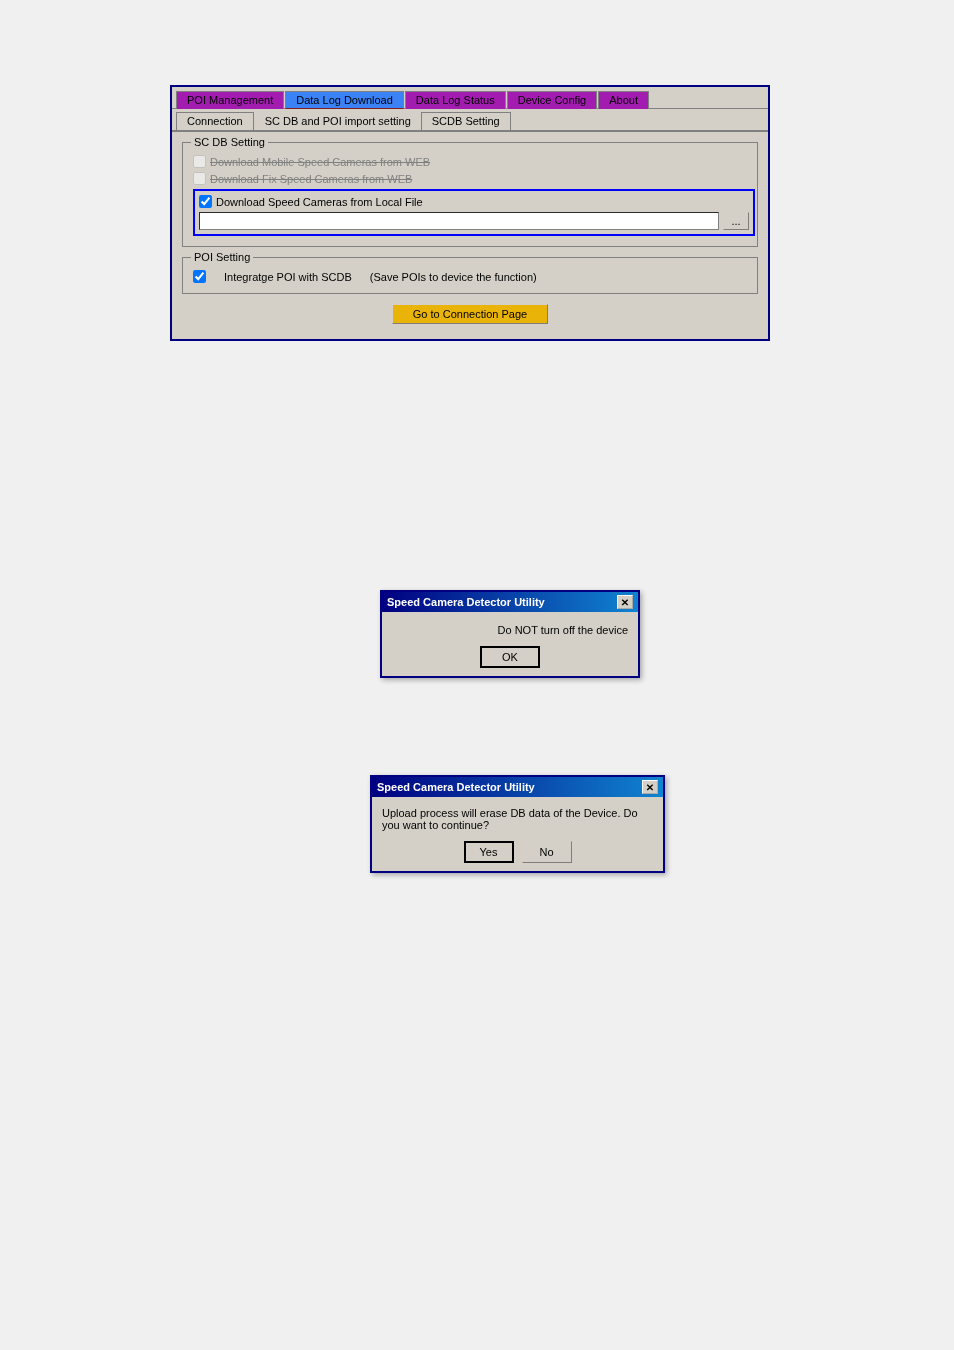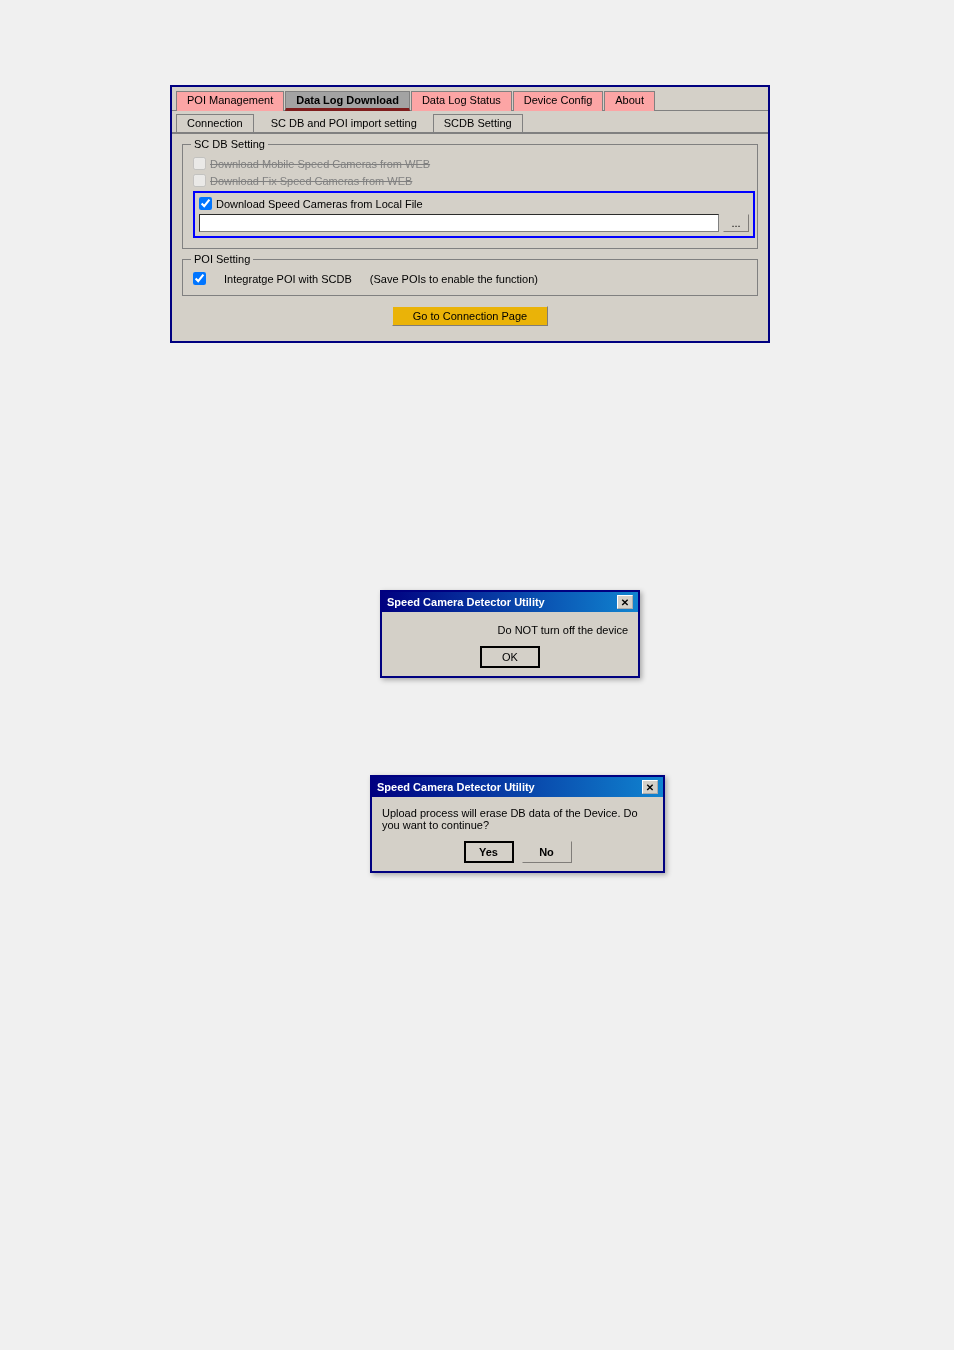--- a/index.html
+++ b/index.html
@@ -29,42 +29,42 @@
       border-bottom: 1px solid #808080;
       padding-top: 3px;
       padding-left: 4px;
       gap: 0;
     }
 
     .tab {
       padding: 2px 10px;
       border: 1px solid #808080;
       border-bottom: none;
-      background: #fca5a5;
+      background: #a21caf;
       cursor: pointer;
       font-size: 11px;
       margin-right: 1px;
       position: relative;
       top: 1px;
     }
 
     .tab.active {
-      background: #a3a3a3;
-      border-bottom: 3px solid #7f1d1d;
+      background: #3b82f6;
+      border-bottom: 1px solid #7f1d1d;
       z-index: 2;
-      font-weight: bold;
+      font-weight: normal;
     }
 
     
     .sub-tab-bar {
       display: flex;
       background: #d4d0c8;
       border-bottom: 2px solid #808080;
       padding: 3px 4px 0 4px;
-      gap: 6px;
+      gap: 0;
     }
 
     .sub-tab {
       padding: 2px 10px;
       border: 1px solid #808080;
       border-bottom: none;
       background: #d4d0c8;
       cursor: pointer;
       font-size: 11px;
       margin-right: 1px;
@@ -305,21 +305,20 @@
       gap: 8px;
     }
 
     .dialog2-btn {
       width: 50px;
       height: 22px;
       border: 1px outset #d4d0c8;
       background: #d4d0c8;
       font-size: 11px;
       cursor: pointer;
-      font-weight: bold;
     }
 
     .dialog2-btn.focused {
       border: 2px solid #000;
       outline: 1px solid #d4d0c8;
     }
   </style>
 </head>
 <body>
 
@@ -386,21 +385,21 @@
 
       </div>
     </div>
 
     <div class="group-box">
       <span class="group-box-title">POI Setting</span>
       <div class="group-content">
         <div class="poi-row">
           <input type="checkbox" checked="" style="">
           <span class="checkbox-label-active">Integratge  POI with SCDB</span>
-          <span class="poi-note">(Save POIs to enable the function)</span>
+          <span class="poi-note">(Save POIs to device the function)</span>
         </div>
       </div>
     </div>
 
     <button class="btn-connection">
       <span>Go to Connection Page</span>
     </button>
 
   </div>
 </div>

